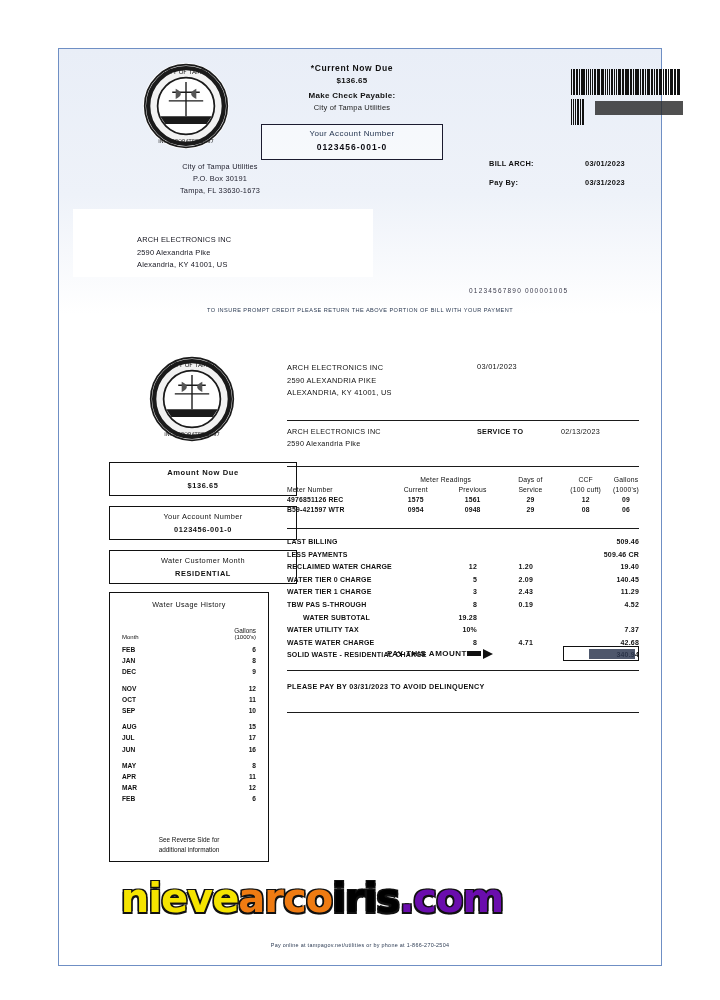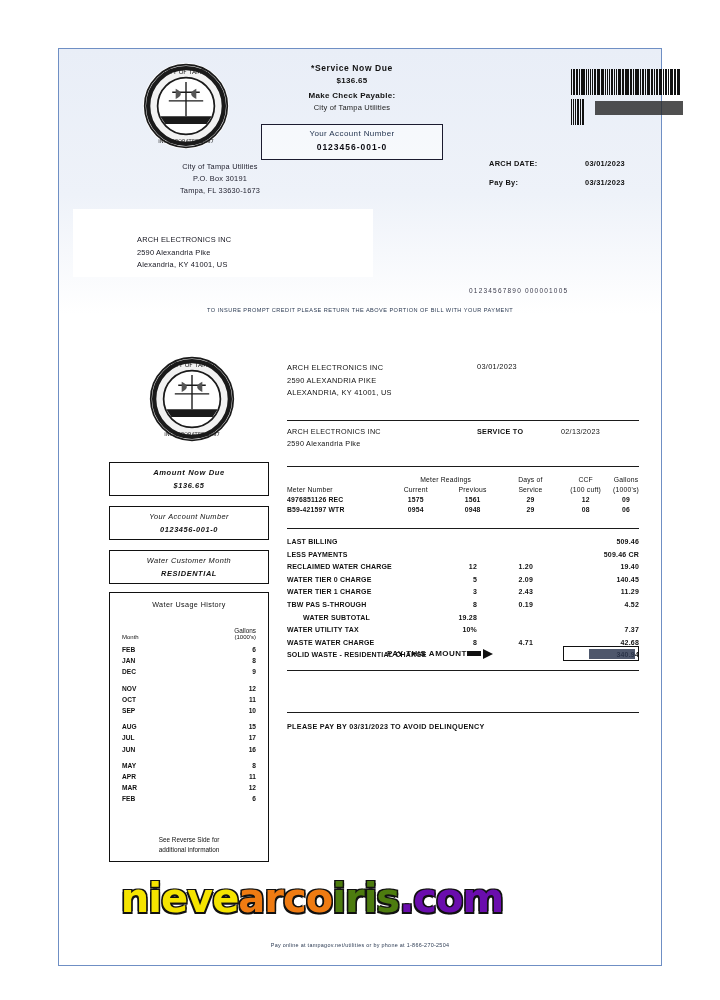--- a/index.html
+++ b/index.html
@@ -118,24 +118,24 @@
   .indent { padding-left: 16px; }
 
   .pay-line { position:absolute; left: 228px; top: 332px; width: 352px; display:flex; align-items:center; }
   .pay-label { font-size: 8px; font-weight:bold; color:#111; letter-spacing:.5px; margin-left: 100px;}
   .arrow { display:inline-block; margin-left: 2px; width: 0; height:0;
     border-top: 5px solid transparent; border-bottom:5px solid transparent; border-left: 10px solid #111; }
   .arrow-tail { display:inline-block; width: 14px; height: 5px; background:#111; vertical-align: 1px;}
   .pay-box { margin-left: auto; width: 76px; height: 15px; border: 1.5px solid #111; position:relative; }
   .pay-box i { position:absolute; right:3px; top:2px; width:46px; height:10px; background:#2f3a52; opacity:.85;}
 
-  .delinq { position:absolute; left: 228px; top: 368px; font-size: 7.2px; font-weight:bold; color:#111; letter-spacing:.3px;margin-top:40px;}
+  .delinq { position:absolute; left: 228px; top: 368px; font-size: 7.2px; font-weight:bold; color:#111; letter-spacing:.3px;}
 
   
-  .sb-box { position:absolute; left: 50px; width: 160px; border: 1.6px solid #111; text-align:center;font-style:italic; }
+  .sb-box { position:absolute; left: 50px; width: 188px; border: 1.6px solid #111; text-align:center; }
   .sb-t { font-size: 7.6px; font-weight:bold; color:#111; letter-spacing:.6px; margin-top:5px;}
   .sb-v { font-size: 7.4px; font-weight:bold; color:#111; letter-spacing:.6px; margin: 4px 0 5px;}
   .sb-t2 { font-size: 7.4px; color:#111; letter-spacing:.4px; margin-top:5px;}
 
   .hist { position:absolute; left: 50px; top: 278px; width: 160px; height: 270px; border:1.6px solid #111;}
   .hist-t { text-align:center; font-size:7.2px; color:#111; margin-top:7px; letter-spacing:.4px;}
   .hist-hdr { margin-top: 18px; padding: 0 12px; }
   .hist-hdr .h1 { text-align:right; font-size:6.4px; color:#111; }
   .hist-hdr .h2 { display:flex; justify-content:space-between; font-size:6px; color:#111; }
   .hist-list { margin-top: 4px; padding: 0 12px; }
@@ -165,21 +165,21 @@
         <circle cx="50" cy="50" r="33" fill="#fff" stroke="#1a1a1a" stroke-width="2"></circle>
         <path d="M20 62 h60 l-6 9 h-48 z" fill="#1a1a1a"></path>
         <path d="M50 22 v40 M34 34 h32 M30 44 h40" stroke="#1a1a1a" stroke-width="1.6"></path>
         <path d="M38 30 q12 6 0 12 z M62 30 q-12 6 0 12 z" fill="#555"></path>
         <text x="50" y="13" font-size="7" text-anchor="middle" fill="#1a1a1a" font-family="DejaVu Sans">CITY OF TAMPA</text>
         <text x="50" y="93" font-size="6" text-anchor="middle" fill="#1a1a1a" font-family="DejaVu Sans">INCORPORATED 1887</text>
       </svg>
     </div>
 
     <div class="amt-due-block">
-      <div class="amt-title">*Service Now Due</div>
+      <div class="amt-title">*Current Now Due</div>
       <div class="amt-value">$136.65</div>
       <div class="mcp">Make Check Payable:</div>
       <div class="mcp-to">City of Tampa Utilities</div>
     </div>
 
     <div class="acct-box">
       <div class="acct-label">Your Account Number</div>
       <div class="acct-value">0123456-001-0</div>
     </div>
 
@@ -187,21 +187,21 @@
     <div class="barcode2"></div>
 
     <div class="ret-addr">
       <div>City of Tampa Utilities</div>
       <div>P.O. Box 30191</div>
       <div>Tampa, FL 33630-1673</div>
     </div>
 
     <div class="dates">
       <div class="date-row">
-        <div class="k">ARCH DATE:</div>
+        <div class="k">BILL ARCH:</div>
         <div class="v">03/01/2023</div>
       </div>
       <div class="date-row">
         <div class="k">Pay By:</div>
         <div class="v">03/31/2023</div>
       </div>
     </div>
 
     <div class="win"></div>
     <div class="cust-addr">
@@ -454,13 +454,13 @@
       <div class="hist-foot">
         <div>See Reverse Side for</div>
         <div>additional information</div>
       </div>
     </div>
 
     <div class="footer-note">Pay online at tampagov.net/utilities or by phone at 1-866-270-2504</div>
   </div>
 </div>
 
-<div class="wm" id="wm" style="transform: translate(-50%, -100%);"><span style="color: rgb(245, 228, 0);">nieve</span><span style="color: rgb(239, 123, 18);">arco</span><span style="color: #4d7c0f;">iris</span><span style="color: rgb(106, 13, 173);">.com</span></div>
+<div class="wm" id="wm" style="transform: translate(-50%, -100%);"><span style="color: rgb(245, 228, 0);">nieve</span><span style="color: rgb(239, 123, 18);">arco</span><span style="color: #000000;">iris</span><span style="color: rgb(106, 13, 173);">.com</span></div>
 
 </body></html>

